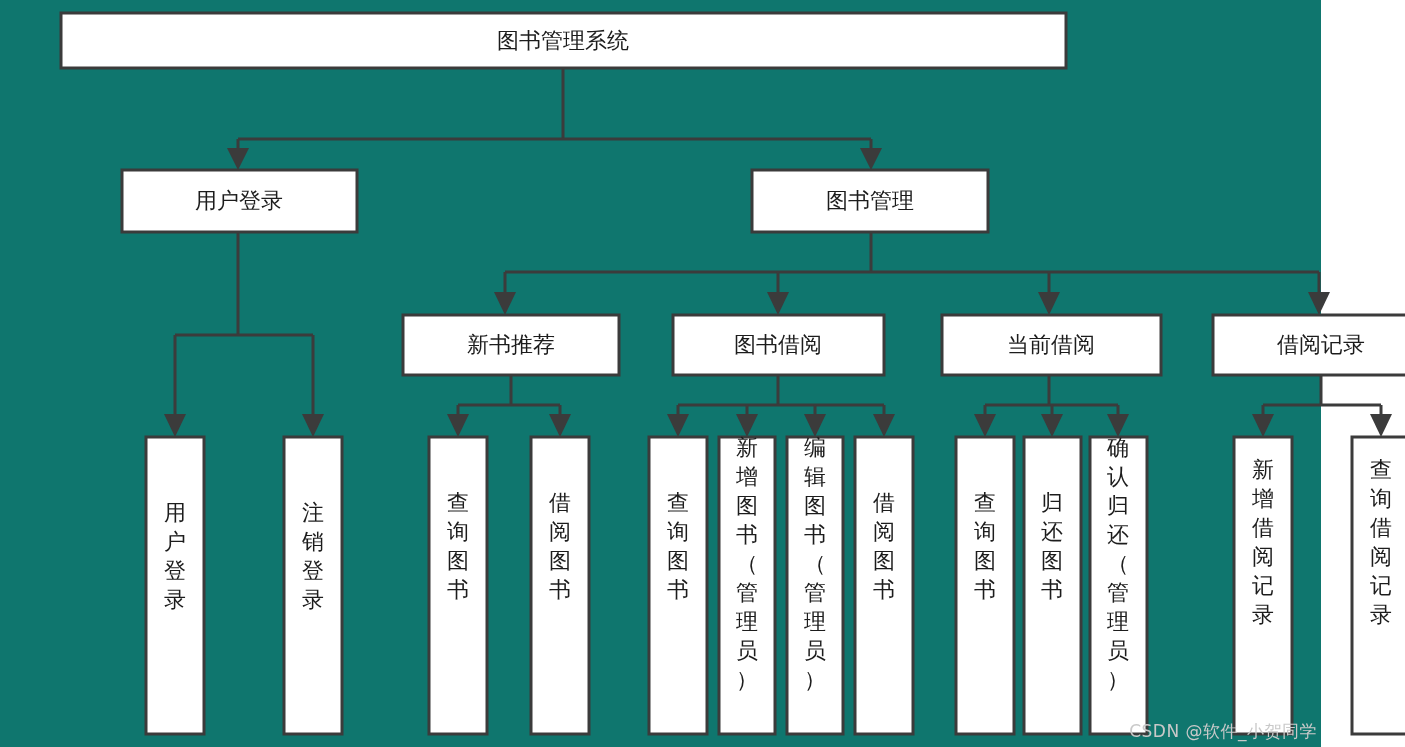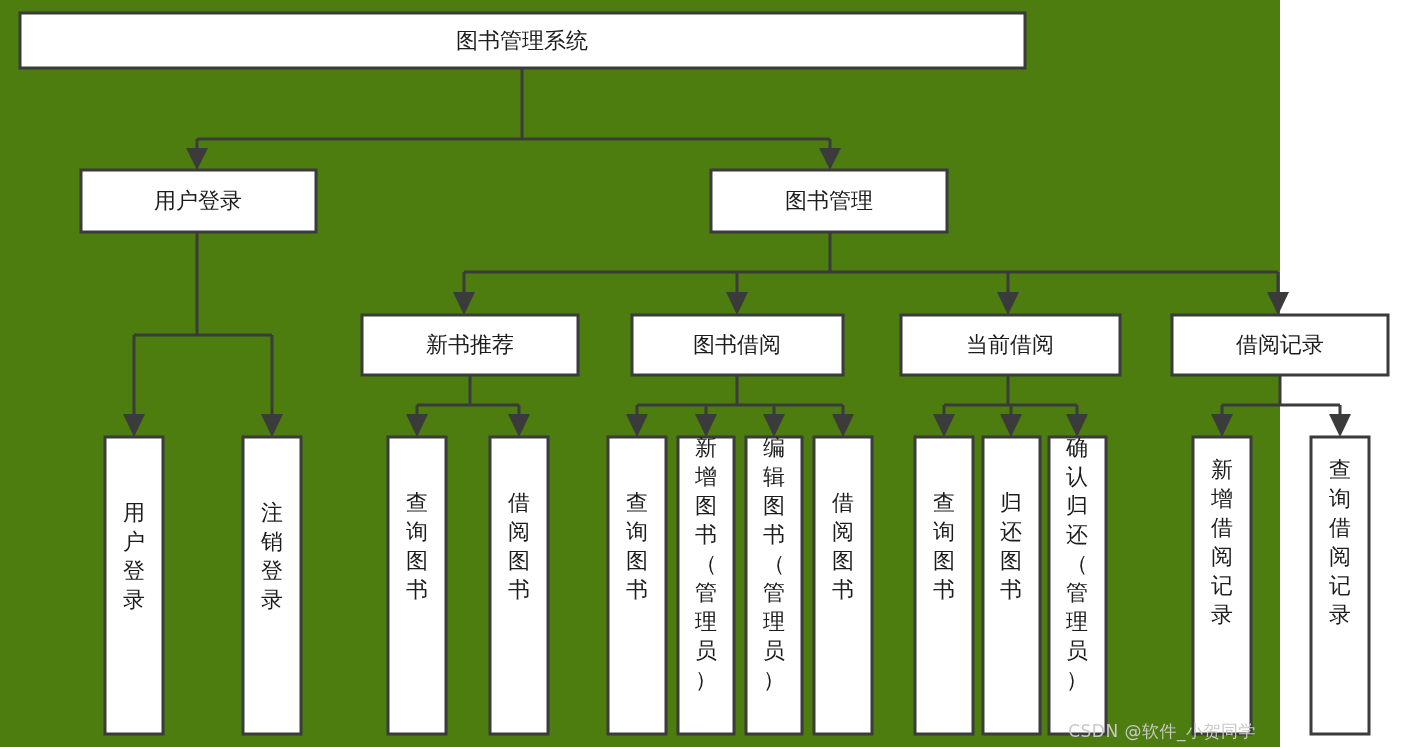--- a/index.html
+++ b/index.html
@@ -11,21 +11,22 @@
   body {
     width: 1405px;
     height: 747px;
     font-family: "DejaVu Sans", "Liberation Sans", sans-serif;
     overflow: hidden;
   }
   #diagram-root {
     position: relative;
     width: 1280px;
     height: 747px;
-    background: #4d7c0f;
+    background: #0f766e;
+    padding-left: 41px;
   }
   svg.diagram {
     display: block;
     width: 1405px;
     height: 747px;
   }
   .node-box {
     fill: #ffffff;
     stroke: #3b3b3b;
     stroke-width: 3;
@@ -48,21 +49,21 @@
     dominant-baseline: middle;
   }
   .node-label-v {
     font-family: "DejaVu Sans", "Liberation Sans", sans-serif;
     font-size: 22px;
     fill: #1c1c1c;
     text-anchor: middle;
   }
   .watermark {
     position: absolute;
-    right: 24px;
+    right: 4px;
     bottom: 4px;
     font-family: "DejaVu Sans", "Liberation Sans", sans-serif;
     font-size: 17px;
     color: #c9c9c9;
     letter-spacing: 0.5px;
     white-space: nowrap;
     pointer-events: none;
   }
 </style>
 </head>

